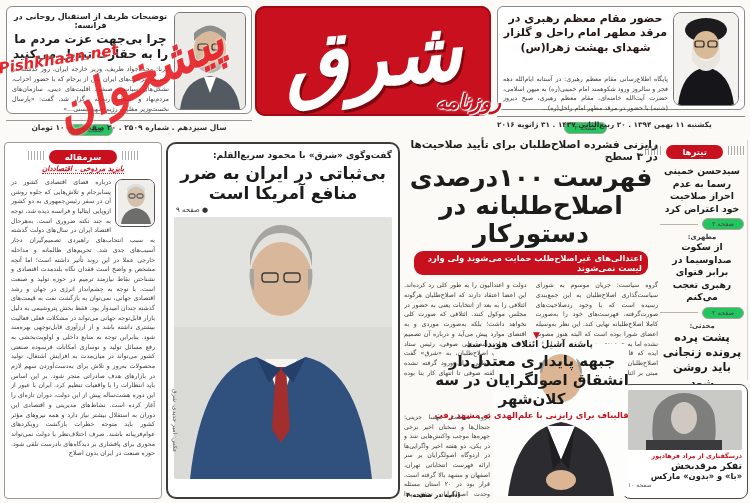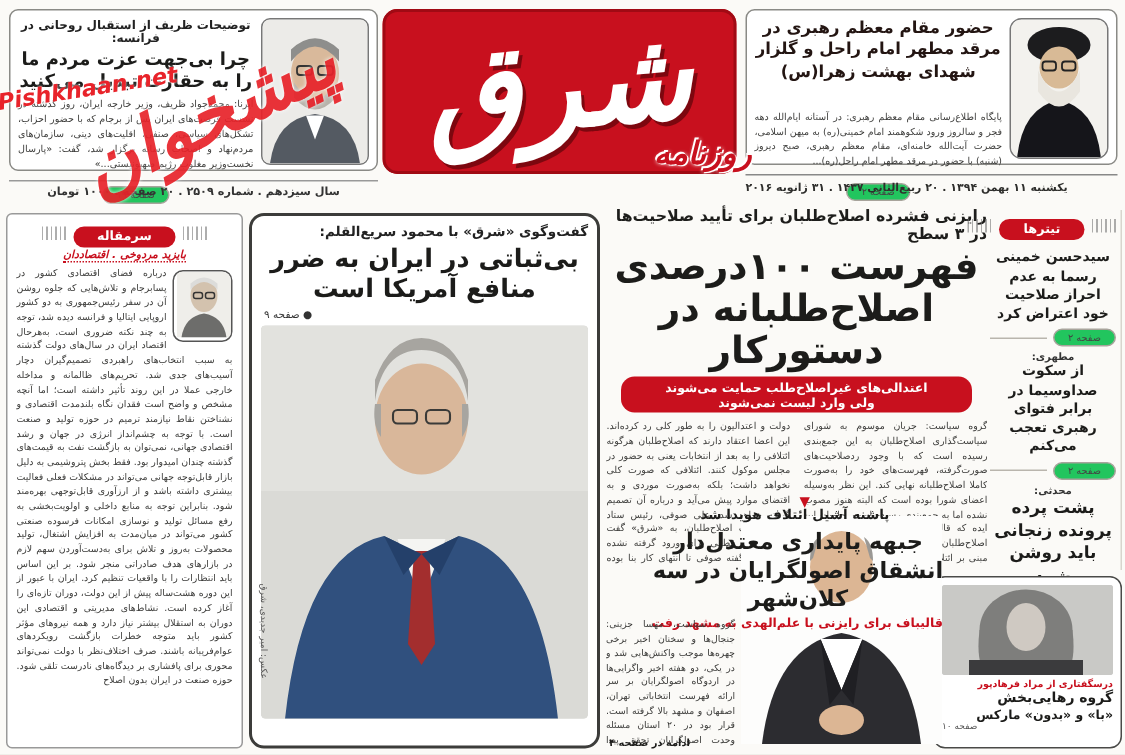--- a/index.html
+++ b/index.html
@@ -59,21 +59,21 @@
   .iv-kicker{font-size:9px;font-weight:bold;text-align:right;color:#222;}
   .iv-head{font-size:17px;font-weight:bold;text-align:center;line-height:1.2;margin:3px 0 2px;}
   .iv-ref{font-size:7px;color:#333;text-align:left;margin:0 2px 3px;}
   .iv-photo{width:100%;height:262px;background:#d8d8d4;border-radius:3px;overflow:hidden;}
   .iv-credit{position:absolute;left:4px;bottom:44px;writing-mode:vertical-rl;font-size:6px;color:#555;}
   
   .main-story{left:404px;top:138px;width:254px;}
   .ms-kicker{font-size:10.5px;font-weight:bold;text-align:right;color:#1d1d1b;}
   .ms-head{font-size:25px;font-weight:bold;text-align:center;line-height:1.12;letter-spacing:-1px;margin:2px 0;}
   .ms-strip{background:#c8101e;color:#fff;border-radius:9px;font-size:8.3px;font-weight:bold;
-        text-align:center;padding:2px 20px;margin:3px 10px 5px;}
+        padding:2px 6px;margin:3px 10px 5px;}
   .ms-body{column-count:2;column-gap:9px;font-size:6.3px;height:102px;overflow:hidden;}
   
   .gh{left:404px;top:332px;width:254px;height:167px;}
   .gh-photo{position:absolute;right:30px;top:12px;width:134px;height:152px;z-index:1;}
   .gh-mark{position:absolute;right:118px;top:-2px;color:#c8101e;font-size:9px;z-index:3;}
   .gh-kicker{position:absolute;right:28px;top:7px;width:200px;font-size:9px;font-weight:bold;
         text-align:center;z-index:2;}
   .gh-head{position:absolute;right:14px;top:20px;width:224px;font-size:15px;font-weight:bold;
         text-align:center;line-height:1.25;z-index:2;}
   .gh-sub{position:absolute;right:24px;top:62px;width:205px;font-size:8.3px;font-weight:bold;
@@ -263,18 +263,18 @@
     <div class="fh-photo">
       <svg width="116" height="60" viewBox="0 0 116 60">
         <rect width="116" height="60" fill="#c9c9c6"></rect>
         <ellipse cx="58" cy="30" rx="31" ry="27" fill="#7e7e7c"></ellipse>
         <path d="M27,30 Q24,56 34,60 L82,60 Q92,56 89,30 Z" fill="#7e7e7c"></path>
         <ellipse cx="58" cy="28" rx="13" ry="16" fill="#cfc9c2"></ellipse>
         <rect x="20" y="50" width="76" height="10" fill="#3b3b3d"></rect>
       </svg>
     </div>
     <div class="fh-kicker">درسگفتاری از مراد فرهادپور</div>
-    <div class="fh-t1">گروه رهایی‌بخش</div>
+    <div class="fh-t1">تفکر مرقد‌بخش</div>
     <div class="fh-t2">«با» و «بدون» مارکس</div>
     <div class="fh-page">صفحه ۱۰</div>
   </div>
 
 </div>
 
 </body></html>

